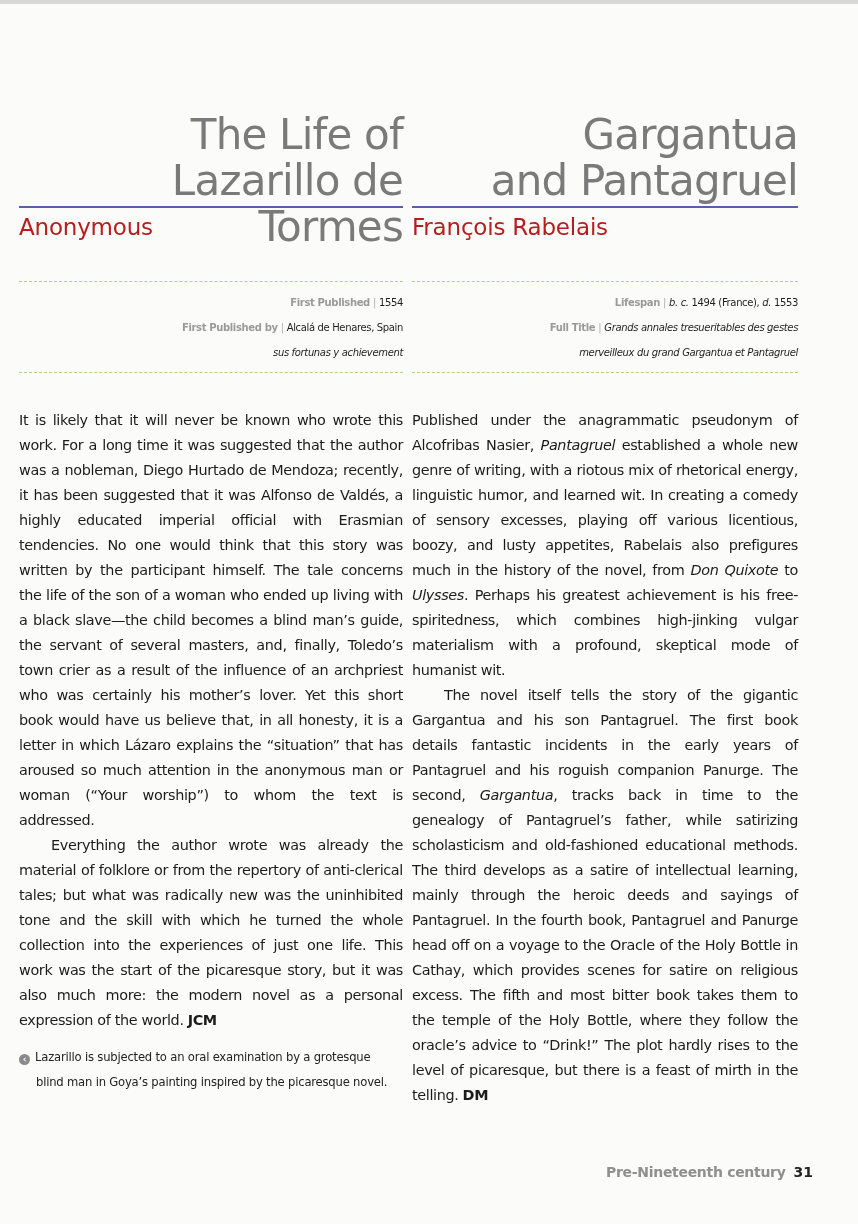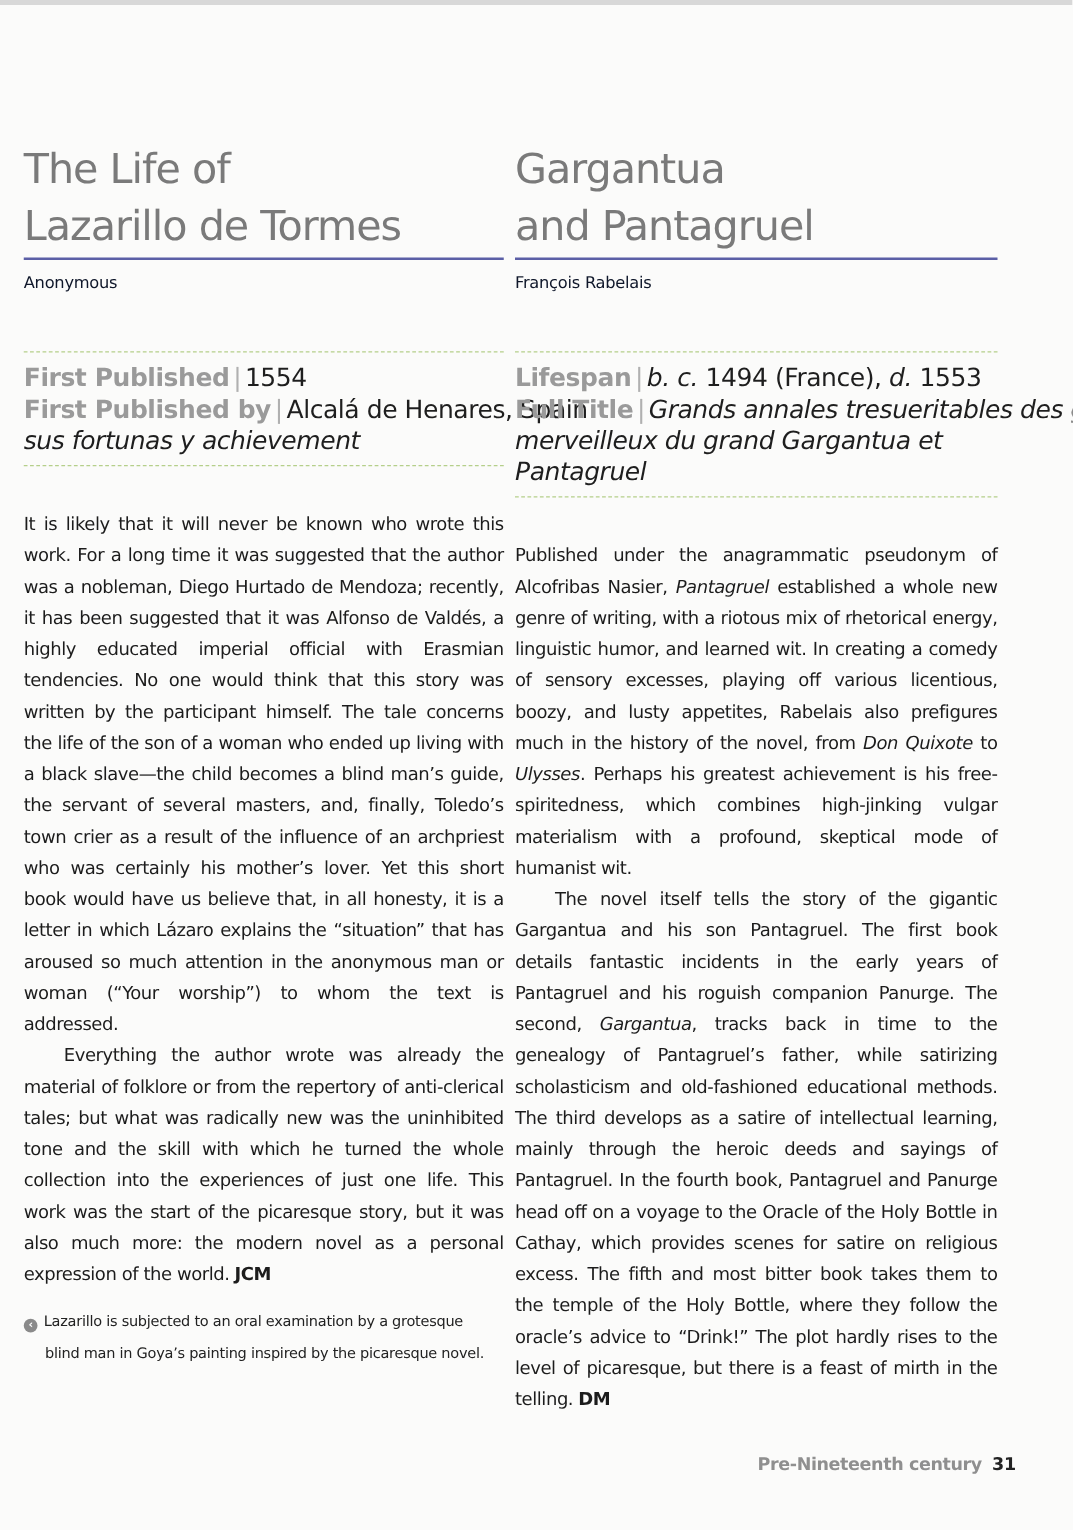--- a/index.html
+++ b/index.html
@@ -12,35 +12,36 @@
     color: #1a1a1a;
   }
   .top-edge { position: absolute; left: 0; top: 0; width: 858px; height: 4px; background: #d8d8d8; }
   .col { position: absolute; top: 112px; }
   .col.left { left: 19px; width: 384px; }
   .col.right { left: 412px; width: 386px; }
 
   .title {
     font-family: "DejaVu Sans", sans-serif;
     font-weight: normal;
-    font-size: 33px;
+    font-size: 42px;
     line-height: 46px;
     color: #7a7a7a;
     letter-spacing: -0.8px;
     margin: 0;
     height: 92px;
+    text-align: right;
   }
   .title-rule { height: 2px; background: #5b5fa6; margin-top: 2px; }
   .author {
-    font-size: 13px; color: #0f172a; margin-top: 6px; height: 26px; line-height: 26px;
+    font-size: 23px; color: #b91c1c; margin-top: 6px; height: 26px; line-height: 26px;
     letter-spacing: -0.2px;
   }
   .meta-rule { height: 0; border-top: 1.5px dashed #b5cf8a; }
   .meta-rule.top { margin-top: 41px; }
-  .meta { padding: 8px 0 7px 0; font-size: 20px; line-height: 25px; letter-spacing: -0.35px; }
+  .meta { padding: 8px 0 7px 0; font-size: 10px; line-height: 25px; letter-spacing: -0.35px; text-align: right; }
   .meta-line { white-space: nowrap; }
   .meta-label { color: #9a9a9a; font-weight: bold; }
   .meta-sep { color: #b0b0b0; margin: 0 3px; }
   .meta-val { color: #1e1e1e; }
   .meta-val.it { }
   .meta-cont { font-style: italic; color: #1e1e1e; }
 
   .body-text {
     margin-top: 35px;
     font-size: 14.4px;

